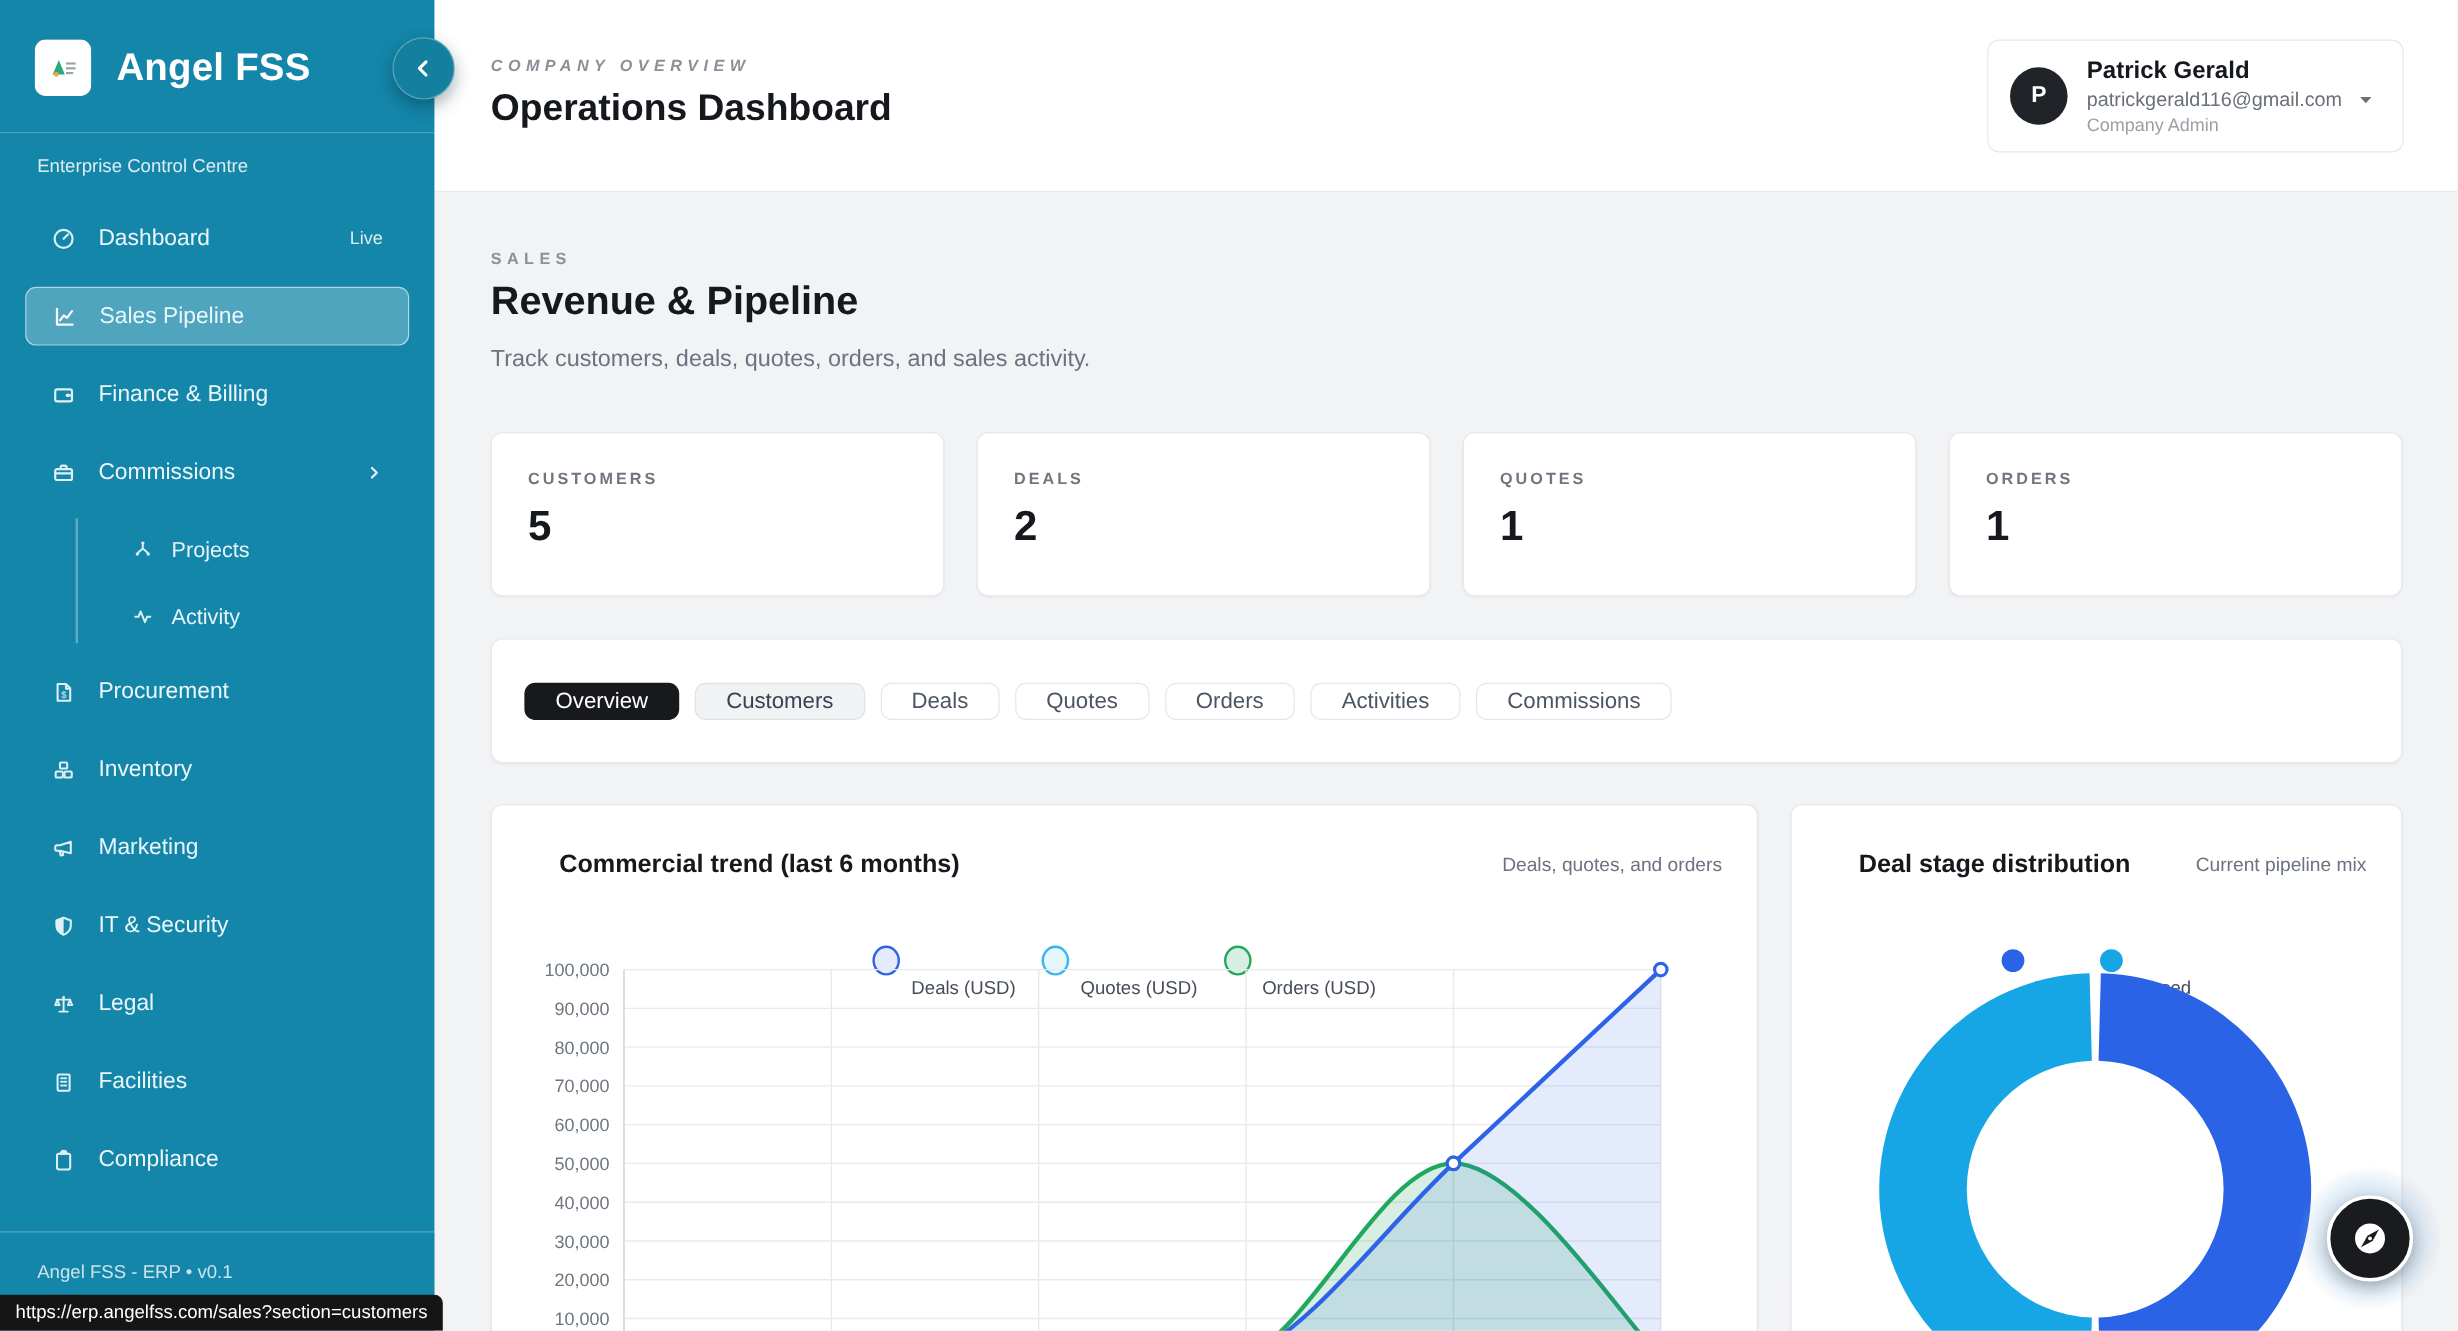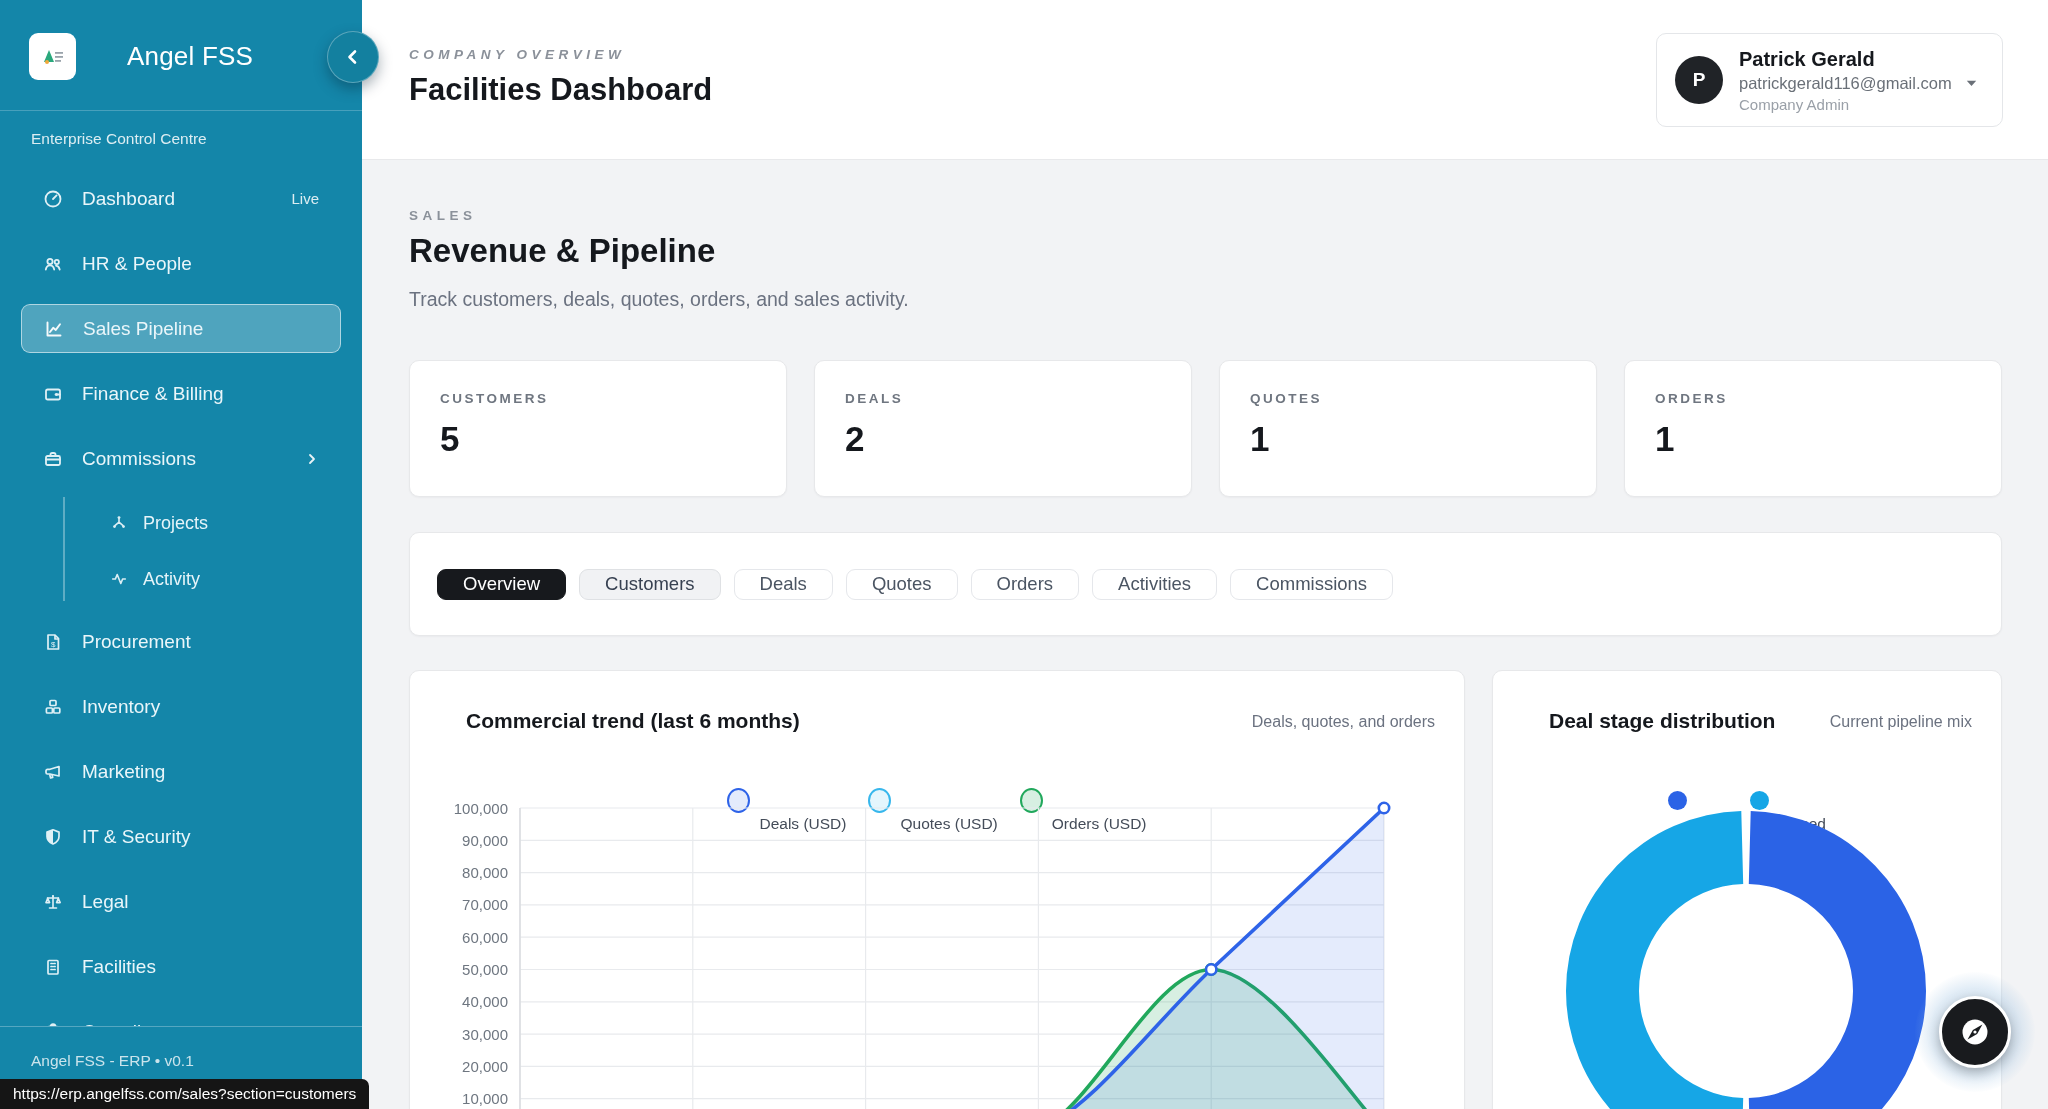--- a/index.html
+++ b/index.html
@@ -2,21 +2,21 @@
 <html><head>
 <meta charset="utf-8">
 <style>
   * { margin:0; padding:0; box-sizing:border-box; }
   html,body { width:2048px; height:1109px; overflow:hidden; font-family:"Liberation Sans", sans-serif; background:#f2f3f5; position:relative; }
 
   
   .sidebar { position:absolute; left:0; top:0; width:362px; height:1109px; background:#1486a9; color:#eef7fa; z-index:5; overflow:hidden; }
   .brand-row { display:flex; align-items:center; gap:21px; padding:33px 0 0 29px; }
   .logo-box { width:47px; height:47px; background:#ffffff; border-radius:9px; border:2px solid rgba(255,255,255,.45); display:flex; align-items:center; justify-content:center; }
-  .brand-name { font-size:26px; font-weight:normal; color:#ffffff; letter-spacing:.2px;margin-left:30px; }
+  .brand-name { font-size:32px; font-weight:bold; color:#ffffff; letter-spacing:.2px; }
   .sidebar-divider { border-top:1px solid rgba(255,255,255,.22); margin-top:30px; }
   .section-label { padding:19px 0 0 31px; font-size:15.5px; color:rgba(255,255,255,.85); }
   .nav { margin-top:26px; }
   .nav-item { display:flex; align-items:center; gap:19px; height:49px; margin:0 21px 16px; padding:0 22px; border-radius:9px; font-size:19px; color:#eaf6fa; cursor:pointer; }
   .nav-item .nicon { width:20px; height:20px; flex:0 0 20px; display:flex; align-items:center; justify-content:center; opacity:.95; }
   .nav-item.active { background:rgba(255,255,255,.25); border:1.5px solid rgba(255,255,255,.55); }
   .nav-right { margin-left:auto; font-size:15px; color:rgba(255,255,255,.85); }
   .subnav { margin:-2px 21px 16px 63px; border-left:2px solid rgba(255,255,255,.32); padding:4px 0 0 0; }
   .sub-item { display:flex; align-items:center; gap:15px; height:44px; margin-bottom:12px; padding-left:45px; font-size:18px; color:#e6f4f9; cursor:pointer; }
   .sub-item .nicon { width:18px; height:18px; flex:0 0 18px; opacity:.95; }
@@ -94,31 +94,20 @@
   <div class="nav">
     <div class="nav-item">
       <span class="nicon">
           <svg class="icon" width="20" height="20" viewBox="0 0 20 20" fill="none" stroke="#eaf6fa" stroke-width="1.8" stroke-linecap="round">
             <circle cx="10" cy="10" r="7.5"></circle>
             <path d="M10 10l3.6-3.6"></path>
           </svg>
         </span>
       <span>Dashboard</span>
       <span class="nav-right">Live</span>
-    </div>
-    <div class="nav-item">
-      <span class="nicon">
-          <svg class="icon" width="20" height="20" viewBox="0 0 20 20" fill="none" stroke="#eaf6fa" stroke-width="1.8" stroke-linecap="round">
-            <circle cx="7" cy="7.5" r="2.6"></circle>
-            <circle cx="13.8" cy="8" r="2.1"></circle>
-            <path d="M2.8 15.5c.5-2.6 2-4.2 4.2-4.2s3.7 1.6 4.2 4.2"></path>
-            <path d="M13 11.6c1.8.2 3.2 1.6 3.7 3.9"></path>
-          </svg>
-        </span>
-      <span>HR &amp; People</span>
     </div>
     <div class="nav-item active">
       <span class="nicon">
           <svg class="icon" width="20" height="20" viewBox="0 0 20 20" fill="none" stroke="#ffffff" stroke-width="1.9" stroke-linecap="round" stroke-linejoin="round">
             <path d="M3.5 3.5v13h13"></path>
             <path d="M6 13l3.2-4.2 2.6 2.1 4.2-5.6"></path>
           </svg>
         </span>
       <span>Sales Pipeline</span>
     </div>
@@ -245,21 +234,21 @@
 <div class="collapse-btn">
   <span>
       <svg class="icon" width="20" height="20" viewBox="0 0 20 20" fill="none" stroke="#ffffff" stroke-width="2.6" stroke-linecap="round" stroke-linejoin="round">
         <path d="M12 4.5L6.5 10 12 15.5"></path>
       </svg>
     </span>
 </div>
 
 <div class="header">
   <div class="eyebrow">COMPANY OVERVIEW</div>
-  <div class="page-main-title">Facilities Dashboard</div>
+  <div class="page-main-title">Operations Dashboard</div>
   <div class="user-card">
     <div class="avatar">P</div>
     <div>
       <div class="user-name">Patrick Gerald</div>
       <div class="user-email-row">
         <span class="user-email">patrickgerald116@gmail.com</span>
         <span>
             <svg class="icon" width="11" height="7" viewBox="0 0 11 7">
               <path d="M0.8 0.8L5.5 6l4.7-5.2z" fill="#6a7078"></path>
             </svg>

